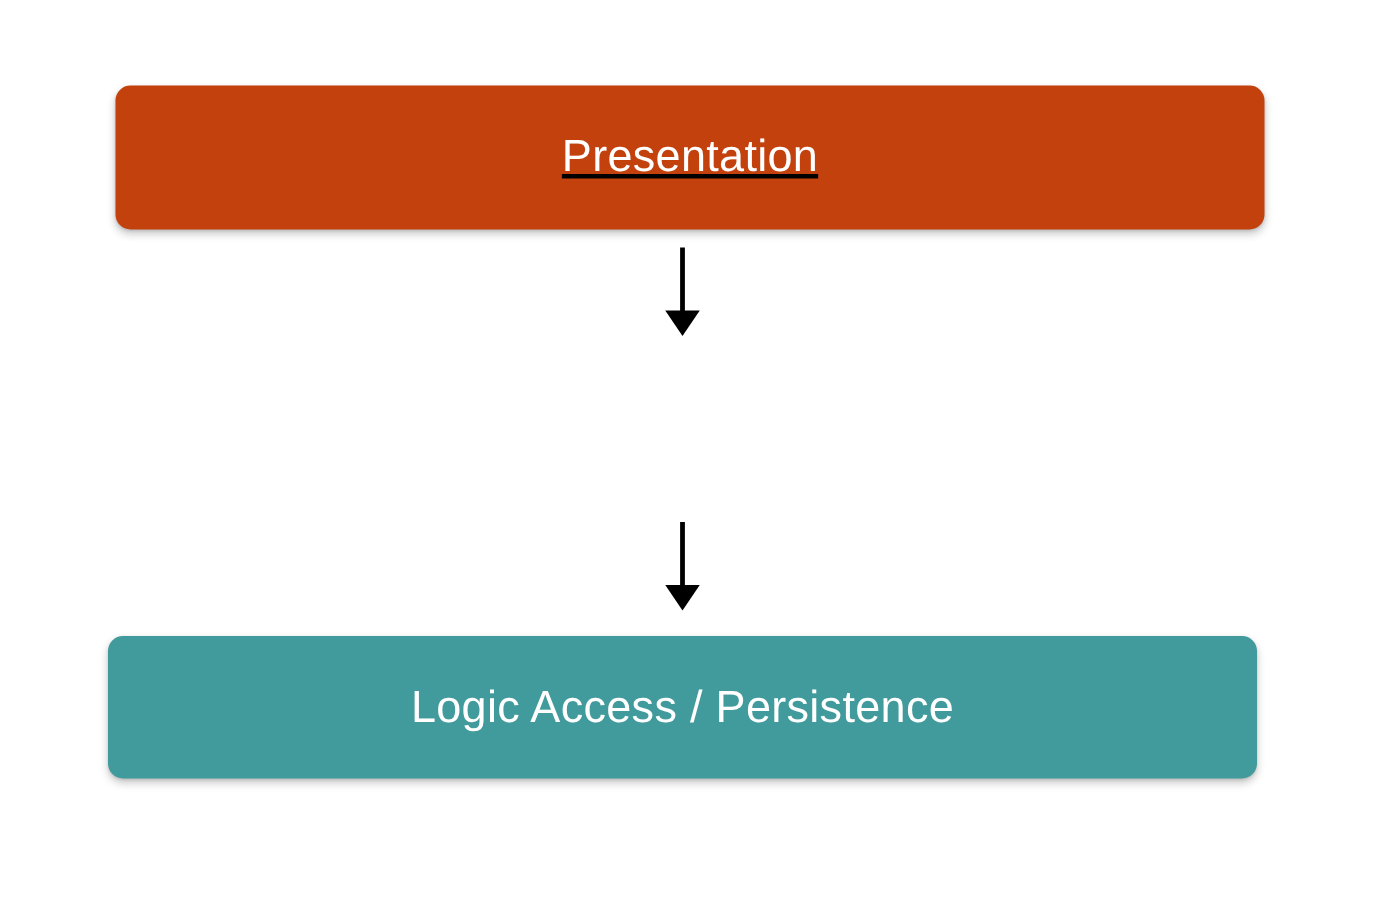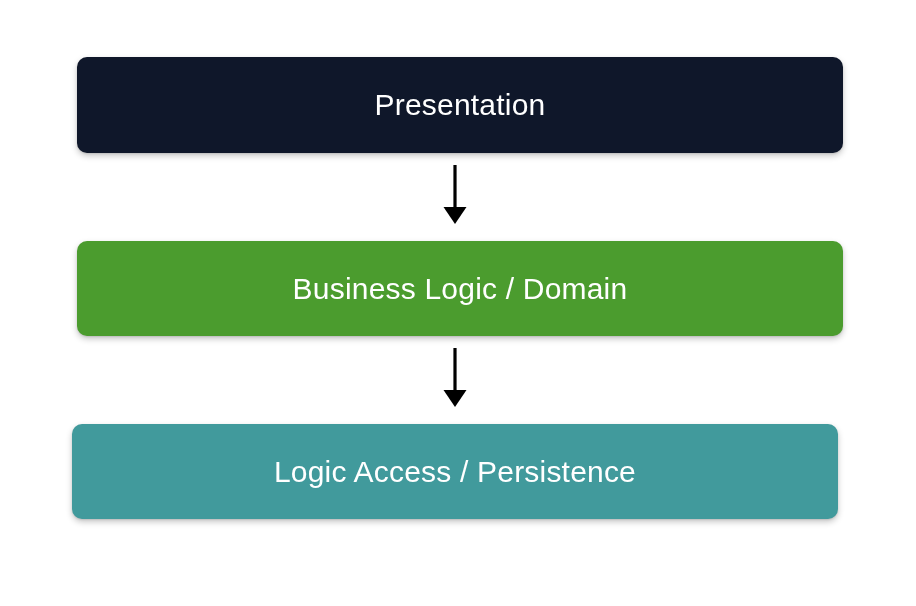--- a/index.html
+++ b/index.html
@@ -83,32 +83,29 @@
     top: 343px;
     width: 60px;
     height: 70px;
   }
 </style>
 </head>
 <body>
 
 <div id="diagram-canvas">
 
-  <div class="layer-node" id="node-presentation" style="background:#0f172a;">
+  <div class="layer-node" id="node-presentation" style="background:#c2410c;text-decoration:underline;">
     <span class="layer-label">Presentation</span>
   </div>
 
   <svg class="flow-arrow" id="arrow-presentation-to-business" viewBox="0 0 60 70" width="60" height="70">
     <line x1="30" y1="5" x2="30" y2="49" stroke="#000000" stroke-width="3.2"></line>
     <polygon points="18.5,47 41.5,47 30,64" fill="#000000"></polygon>
   </svg>
 
-  <div class="layer-node" id="node-business-logic" style="background:#4B9C2E;">
-    <span class="layer-label">Business Logic / Domain</span>
-  </div>
 
   <svg class="flow-arrow" id="arrow-business-to-data" viewBox="0 0 60 70" width="60" height="70">
     <line x1="30" y1="5" x2="30" y2="49" stroke="#000000" stroke-width="3.2"></line>
     <polygon points="18.5,47 41.5,47 30,64" fill="#000000"></polygon>
   </svg>
 
   <div class="layer-node" id="node-data-access" style="background:#419A9C;">
     <span class="layer-label">Logic Access / Persistence</span>
   </div>
 

